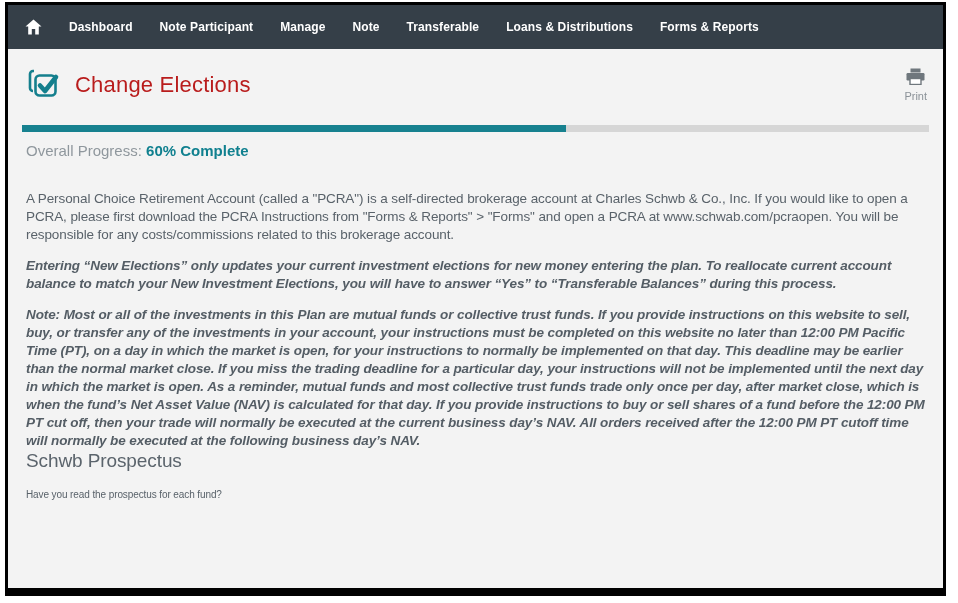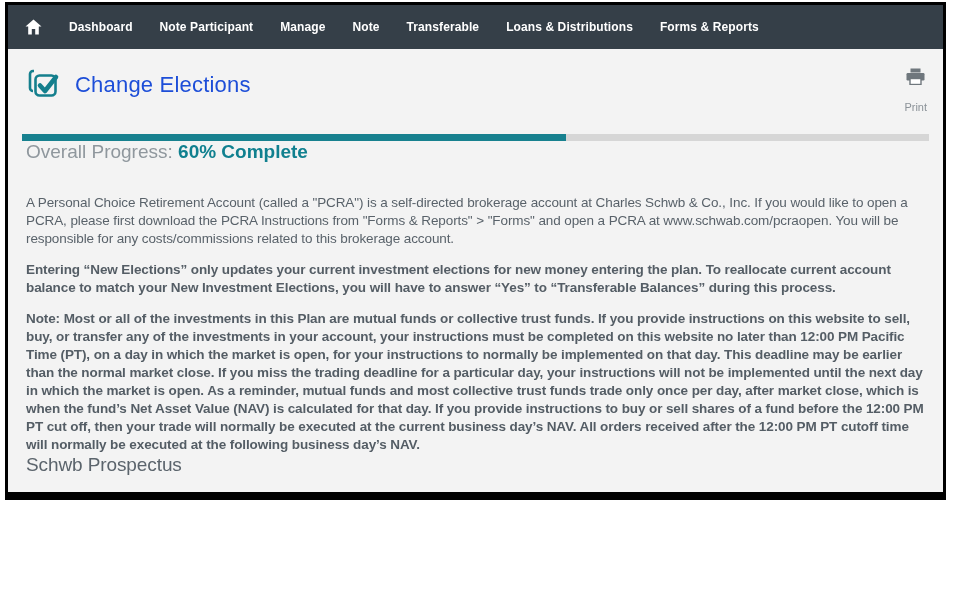--- a/index.html
+++ b/index.html
@@ -1,47 +1,47 @@
 <!DOCTYPE html>
 <html><head>
 <meta charset="utf-8">
 <style>
   * { box-sizing: border-box; margin: 0; padding: 0; }
   html, body { width: 958px; height: 603px; background: #ffffff; font-family: "Liberation Sans", sans-serif; }
   .frame {
-    position: absolute; left: 5px; top: 2px; width: 941px; height: 498px;
+    position: absolute; left: 5px; top: 2px; width: 941px; height: 594px;
     border: 3px solid #000; border-bottom-width: 8px;
     background: #f3f3f3; overflow: hidden;
   }
   
   .topnav {
     height: 44px; background: #353f48; display: flex; align-items: center;
     padding: 0 17px; gap: 27px;
   }
   .topnav a {
     color: #ffffff; font-size: 12px; font-weight: 700; text-decoration: none;
     letter-spacing: .1px; cursor: pointer; white-space: nowrap;
   }
   .home-btn { display: flex; align-items: center; cursor: pointer; }
   
   .page-header { display: flex; justify-content: space-between; align-items: flex-start; padding: 17px 16px 0 18px; }
   .title-wrap { display: flex; align-items: center; gap: 15px; }
-  .page-title { font-size: 22px; color: #1d4ed8; font-weight: 400; letter-spacing: .2px; }
+  .page-title { font-size: 22px; color: #b91c1c; font-weight: 400; letter-spacing: .2px; }
   .print-btn { text-align: center; cursor: pointer; margin-top: 2px; }
-  .print-label { font-size: 11px; color: #8b9298; display: block; margin-top: 12px; }
+  .print-label { font-size: 11px; color: #8b9298; display: block; margin-top: 1px; }
   
   .progress-wrap { padding: 21px 14px 0 14px; }
   .progress-track { height: 7px; background: #d6d6d6; overflow: hidden; }
   .progress-fill { height: 100%; background: #17818f; width: 0%; }
-  .progress-label { margin-top: 0; padding-left: 4px; font-size: 19px; color: #8f979d; }
+  .progress-label { margin-top: 10px; padding-left: 4px; font-size: 15px; color: #8f979d; }
   .progress-value { color: #10808f; font-weight: 700; }
   
   .content { padding: 31px 16px 0 18px; color: #59626a; font-size: 13.5px; line-height: 18px; letter-spacing: -0.1px; }
   .content p.bold { font-weight: 700; color: #545d65; }
-  .content p + p { margin-top: 13px; }
+  .content p + p { margin-top: 13px; font-style: italic; }
   .section-heading { font-size: 19px; color: #5b646c; font-weight: 400; margin-top: 2px; }
   .question { margin-top: 16px; font-size: 10px; color: #59626a; }
 </style>
 </head>
 <body>
 
 <div class="frame">
 
   <div class="topnav">
     <span class="home-btn">

